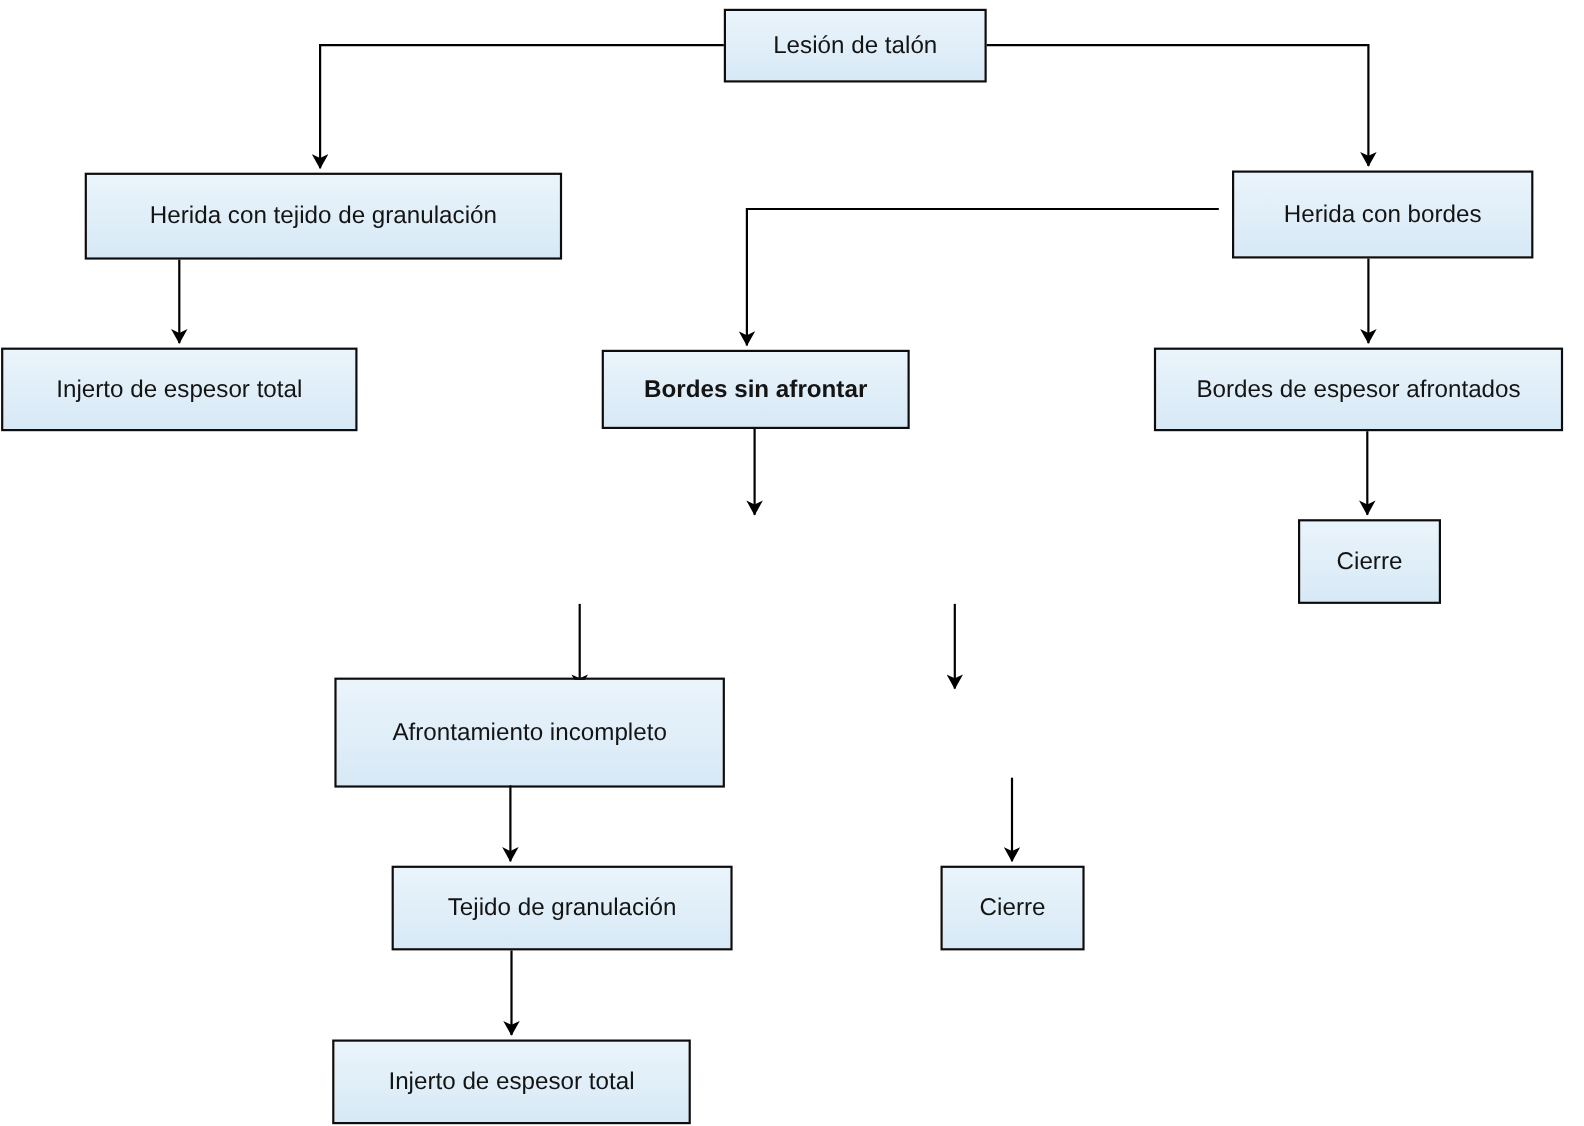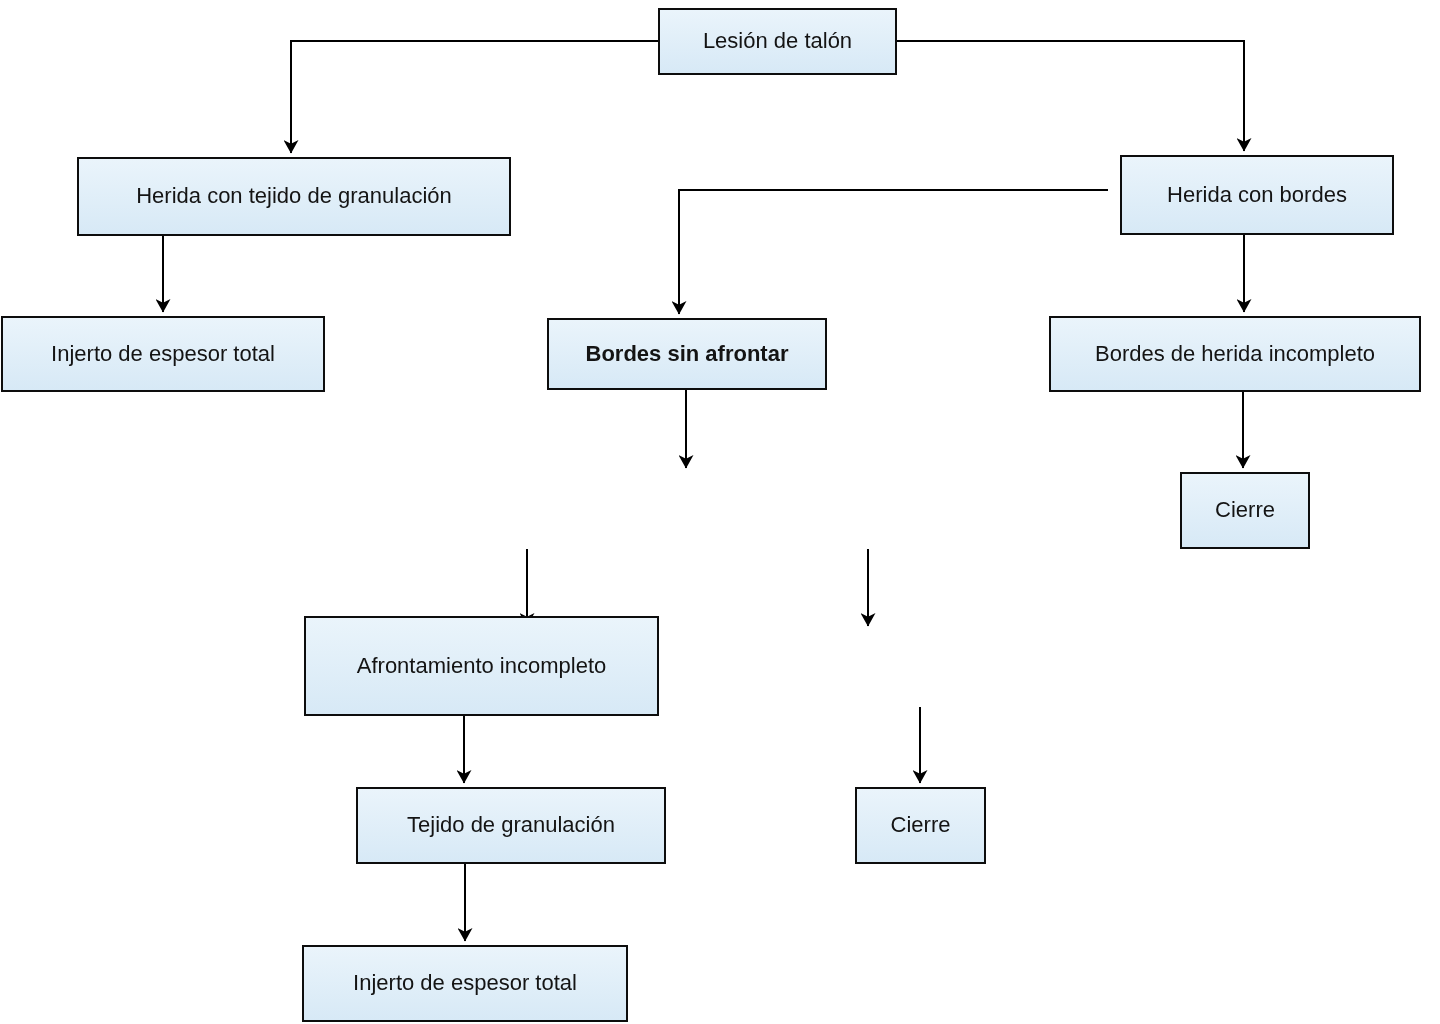--- a/index.html
+++ b/index.html
@@ -68,21 +68,21 @@
   <div class="node" style="left:658px; top:8px; width:239px; height:67px;">Lesión de talón</div>
 
   <div class="node" style="left:77px; top:157px; width:434px; height:79px;">Herida con tejido de granulación</div>
 
   <div class="node" style="left:1108px; top:155px; width:274px; height:80px;margin-left:12px;">Herida con bordes</div>
 
   <div class="node" style="left:1px; top:316px; width:324px; height:76px;">Injerto de espesor total</div>
 
   <div class="node" style="left:547px; top:318px; width:280px; height:72px;font-weight:bold;">Bordes sin afrontar</div>
 
-  <div class="node" style="left:1049px; top:316px; width:372px; height:76px;">Bordes de herida incompleto</div>
+  <div class="node" style="left:1049px; top:316px; width:372px; height:76px;">Bordes de espesor afrontados</div>
 
 
   <div class="node" style="left:1180px; top:472px; width:130px; height:77px;">Cierre</div>
 
   <div class="node" style="left:288px; top:616px; width:355px; height:100px;margin-left:16px;">Afrontamiento incompleto</div>
 
 
   <div class="node" style="left:311px; top:787px; width:310px; height:77px;margin-left:45px;">Tejido de granulación</div>
 
   <div class="node" style="left:855px; top:787px; width:131px; height:77px;">Cierre</div>

